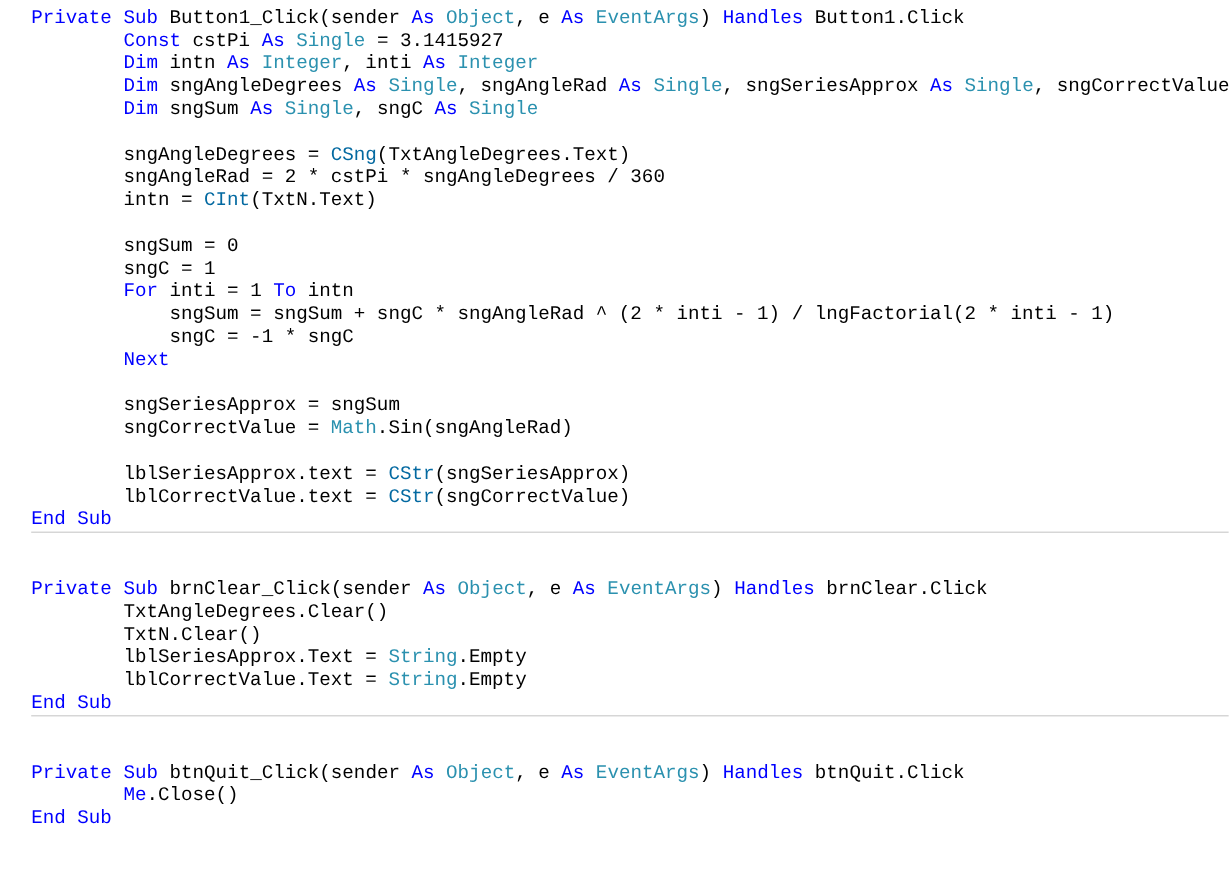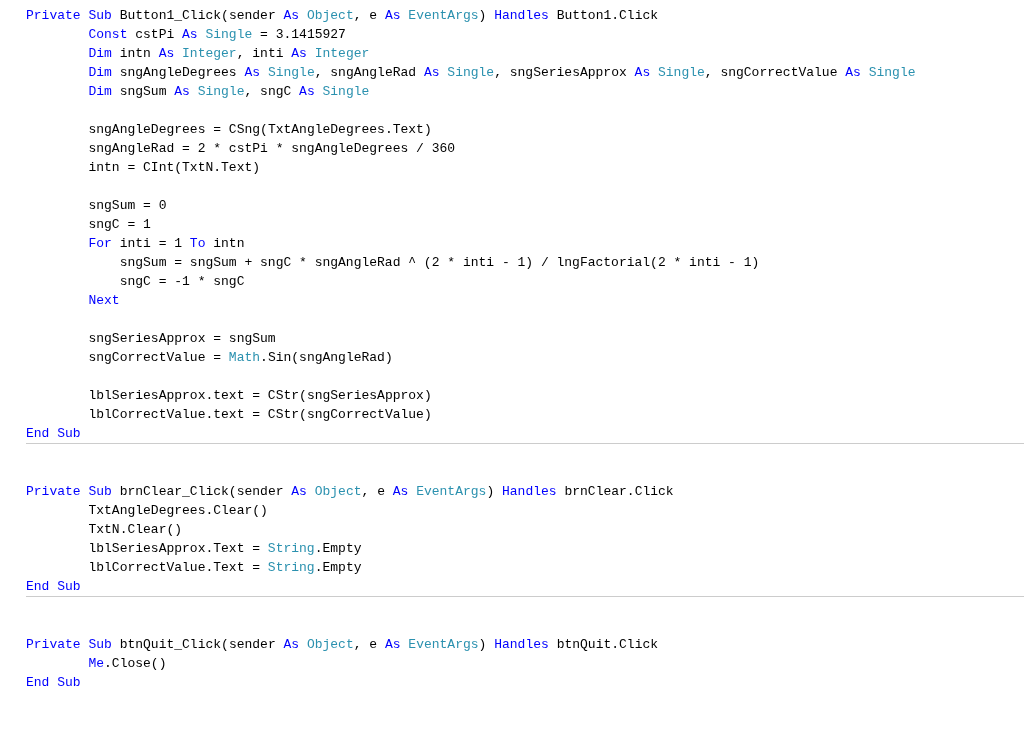--- a/index.html
+++ b/index.html
@@ -5,29 +5,29 @@
   html, body {
     margin: 0;
     padding: 0;
     background: #ffffff;
     width: 1024px;
     height: 737px;
     overflow: hidden;
   }
   .code-area {
     font-family: Consolas, "Courier New", monospace;
-    font-size: 13px;
+    font-size: 16px;
     line-height: 19px;
     white-space: pre;
     padding: 6px 0 0 26px;
     color: #000000;
   }
   .kw  { color: #0000ff; }  
   .typ { color: #2b91af; }  
-  .fn  { color: #000000; margin-top: 44px; }  
+  .fn  { color: #0369a1; margin-top: 44px; }  
   .txt { color: #000000; }  
   .sep {
     border: none;
     border-top: 1px solid #cccccc;
     margin: 0;
     width: 998px;
   }
   .method-block {
     display: block;
   }

